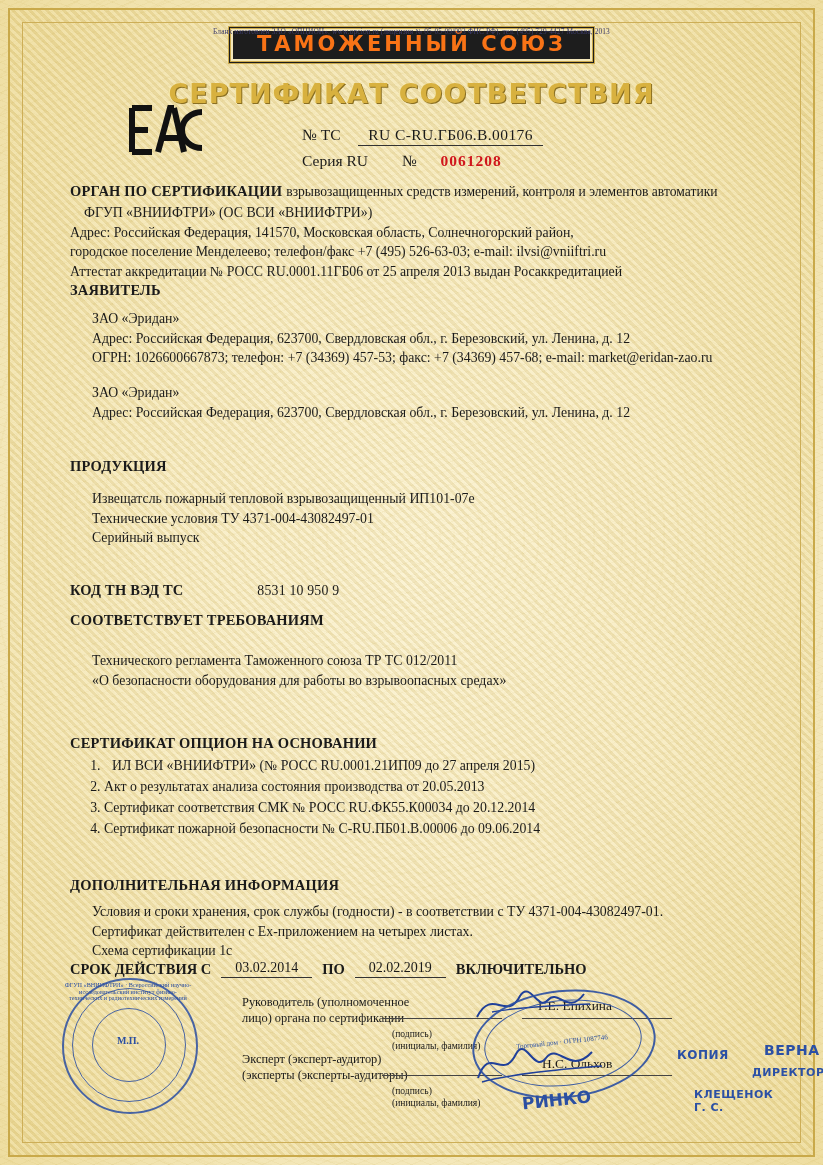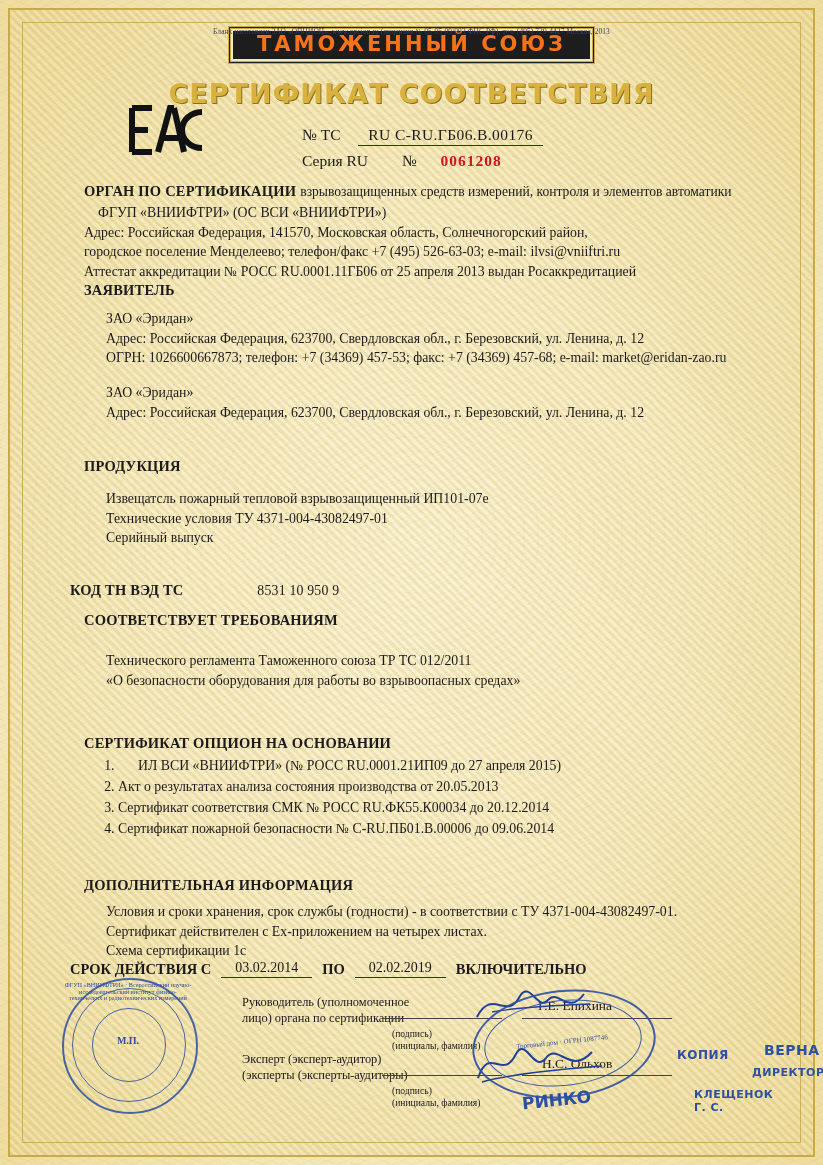--- a/index.html
+++ b/index.html
@@ -122,41 +122,41 @@
     font-size: 15.5px;
   }
   .ser-row .serial {
     color: #d0161c;
     font-weight: bold;
     letter-spacing: 1px;
     margin-left: 20px;
   }
   .ser-row .nosign { margin-left: 30px; }
 
-  .blk { position: absolute; left: 32px; right: 0; }
+  .blk { position: absolute; left: 18px; right: 0; }
   .h { font-weight: bold; font-size: 14.5px; letter-spacing: 0.2px; }
   .h-inline-note {
     font-weight: normal;
     font-size: 13.6px;
   }
   .t { font-size: 13.8px; line-height: 1.42; }
   .ind { margin-left: 22px; }
 
   .code-row { position: absolute; left: 18px; }
   .code-row .code-val { margin-left: 70px; }
 
   
   ol.basis {
     margin: 4px 0 0 0;
     padding-left: 34px;
     font-size: 13.8px;
     line-height: 1.45;
   }
   ol.basis li { margin-bottom: 1px; }
-  .sub { display:block; margin-left: 20px; }
+  .sub { display:block; margin-left: 8px; }
 
   
   .valid-row {
     position: absolute;
     left: 18px; right: 12px;
     font-size: 14.5px;
     font-weight: bold;
     display: flex;
     align-items: flex-end;
   }

